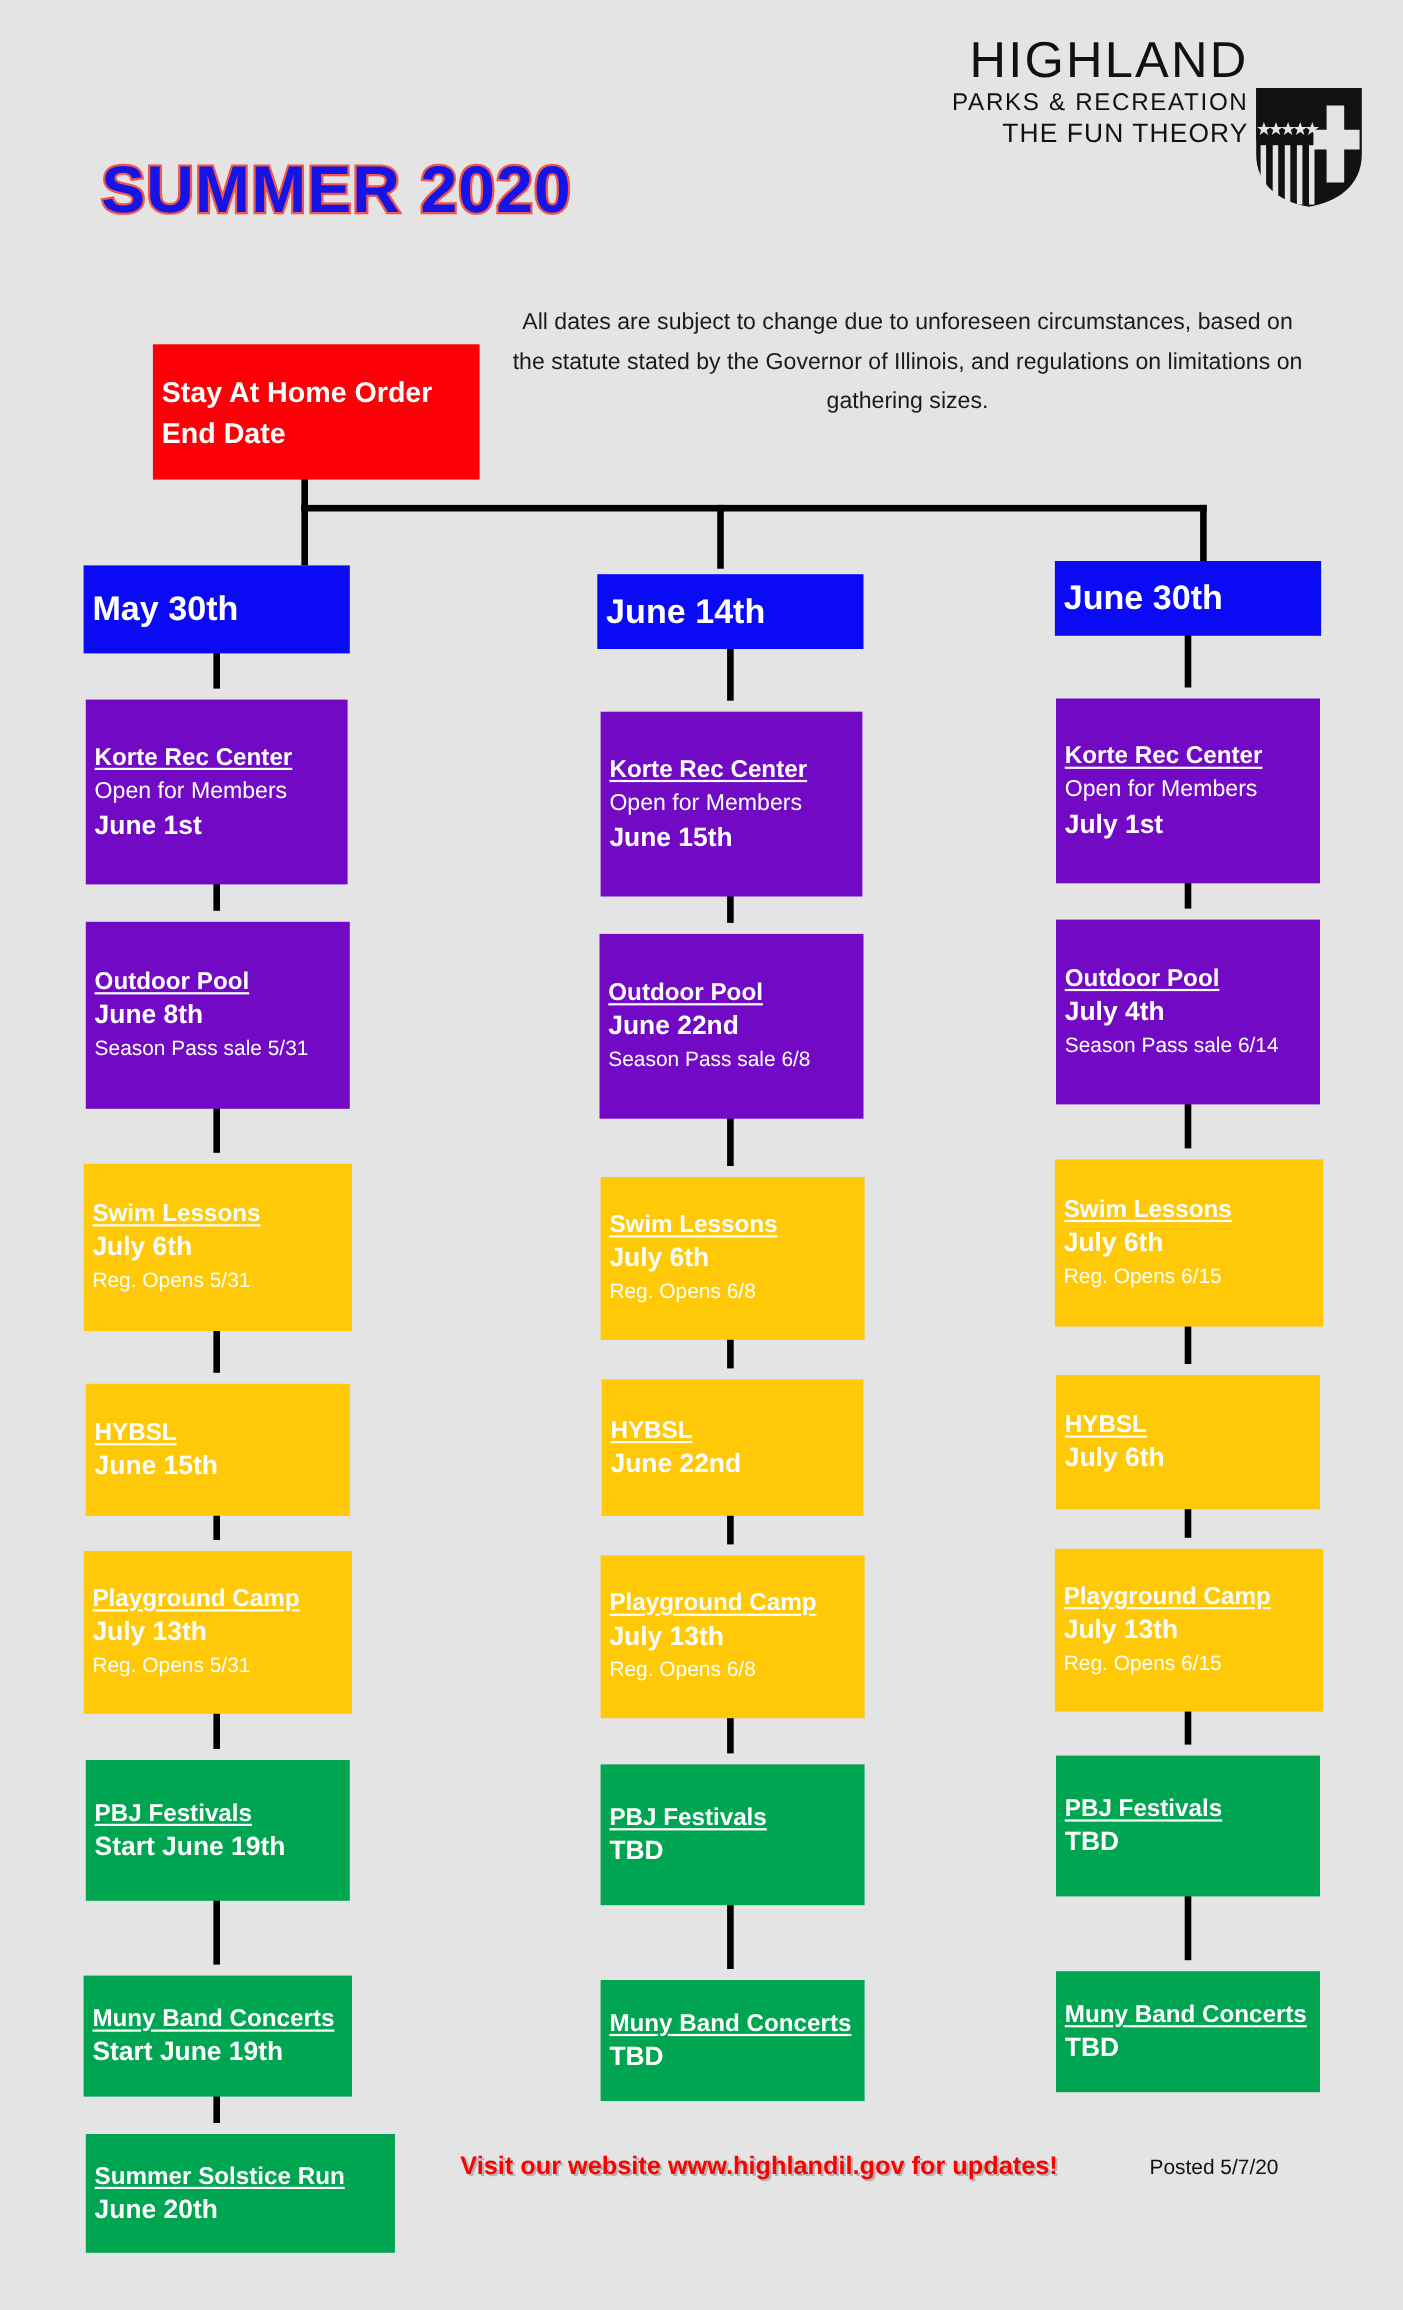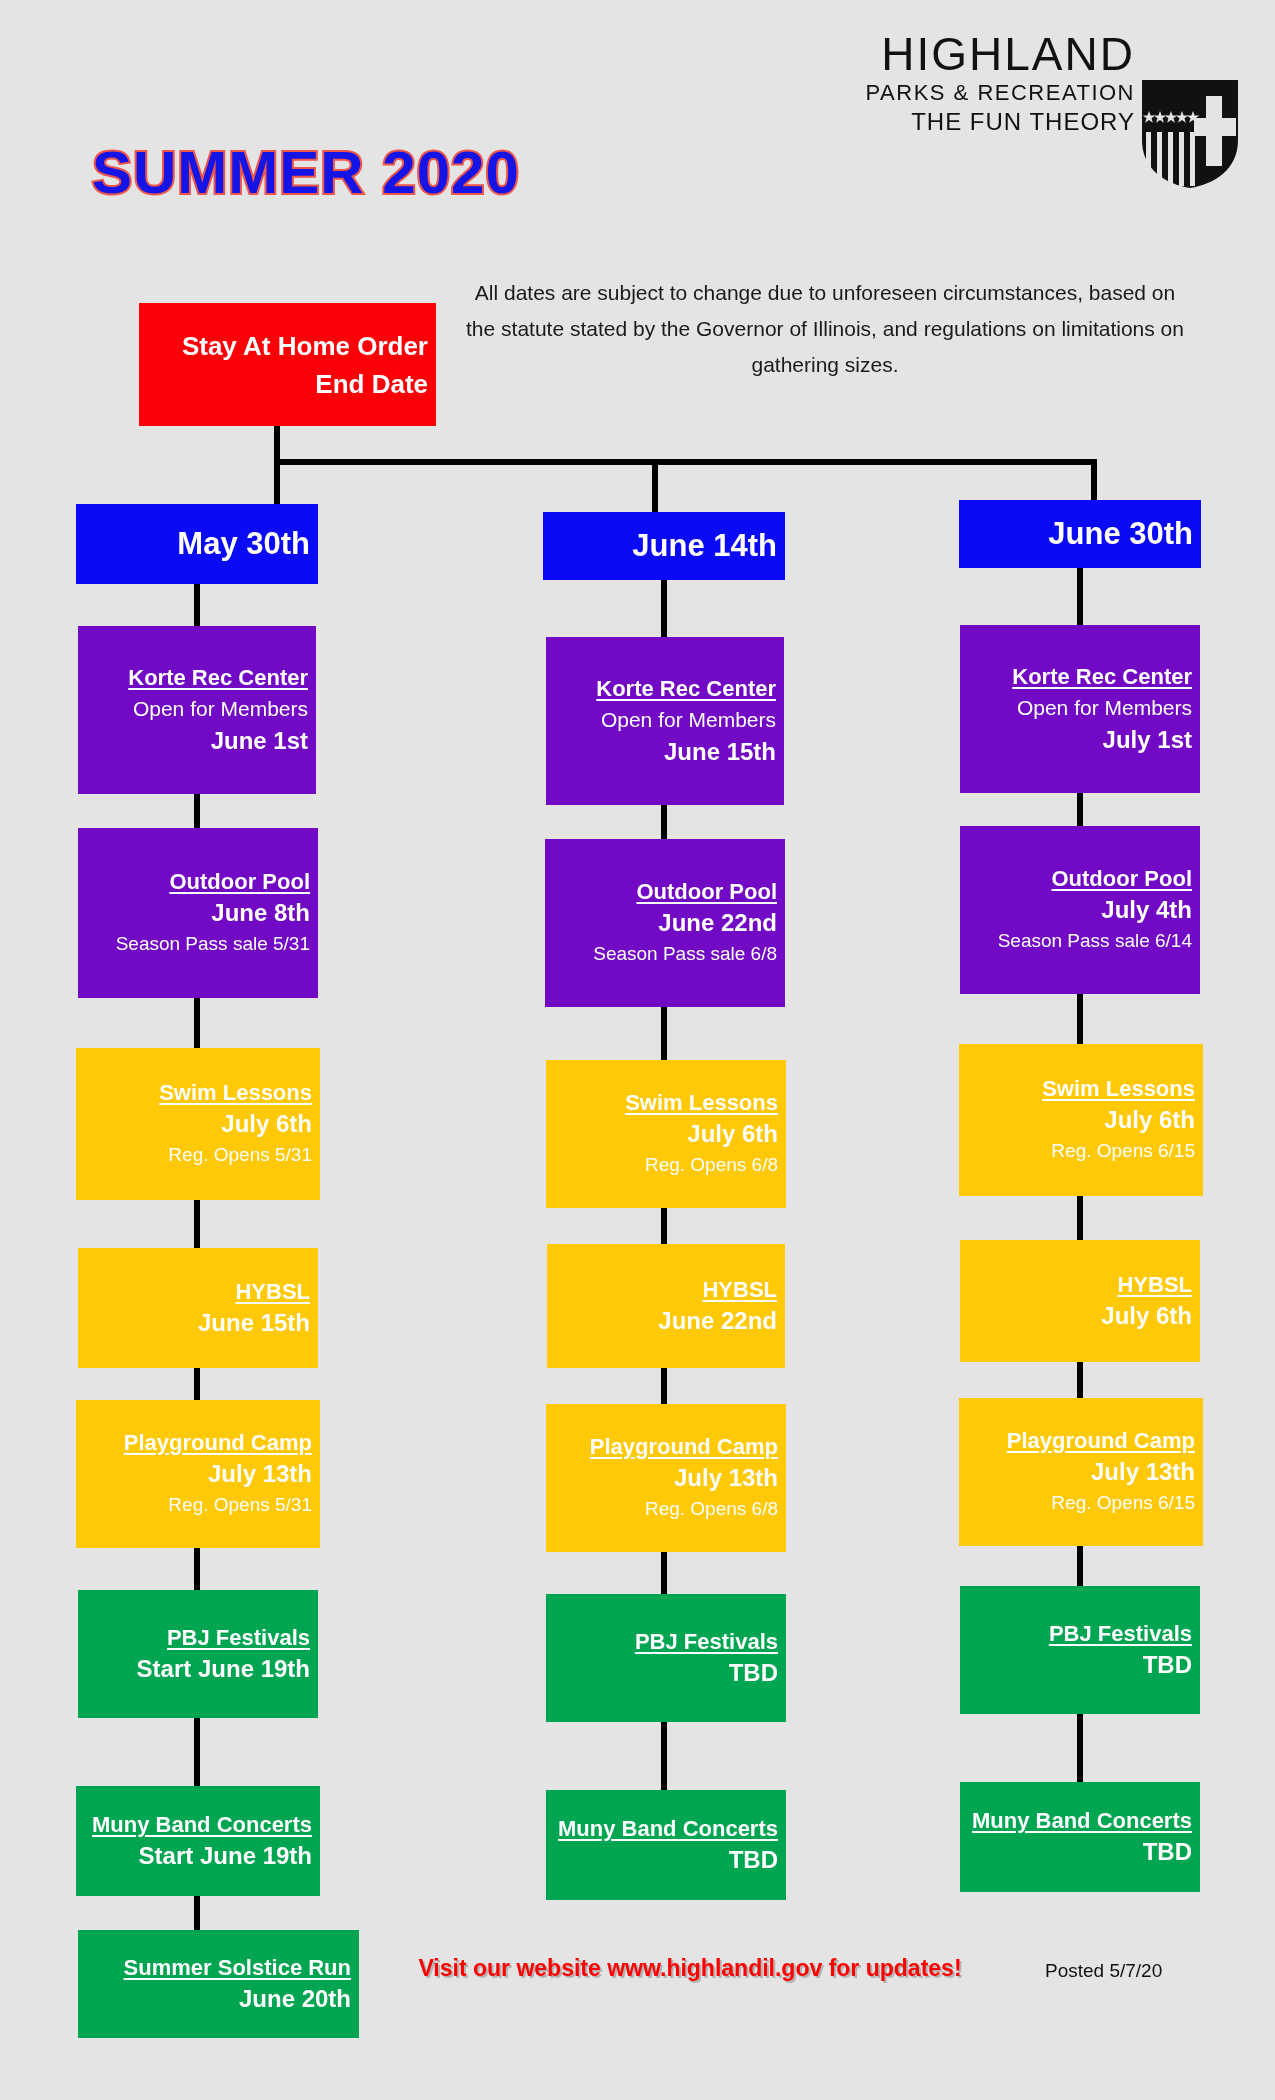--- a/index.html
+++ b/index.html
@@ -36,24 +36,25 @@
     font-size:21px;line-height:36px;color:#1a1a1a;text-align:center;
   }
 
   
   .line{position:absolute;background:#000;}
 
   
   .box{
     position:absolute;
     box-sizing:border-box;
-    display:flex;flex-direction:column;justify-content:center;align-items:flex-end;
+    display:flex;flex-direction:column;justify-content:center;align-items:flex-start;
     color:#ffffff;text-align:center;
     padding:6px 8px;
     z-index:3;
+    margin-top:10px;
   }
   .box .b-title{font-weight:bold;text-decoration:underline;text-underline-offset:3px;}
   .box .b-line{font-weight:normal;}
   .box .b-line.bold{font-weight:bold;}
 
   .redbox{background:#fb0007;}
   .redbox .b-title{font-size:26px;font-weight:bold;text-decoration:none;line-height:38px;}
   .bluebox{background:#0a0af5;}
   .bluebox .b-title{font-size:31px;text-decoration:none;font-weight:bold;}
   .purplebox{background:#7209c4;}

